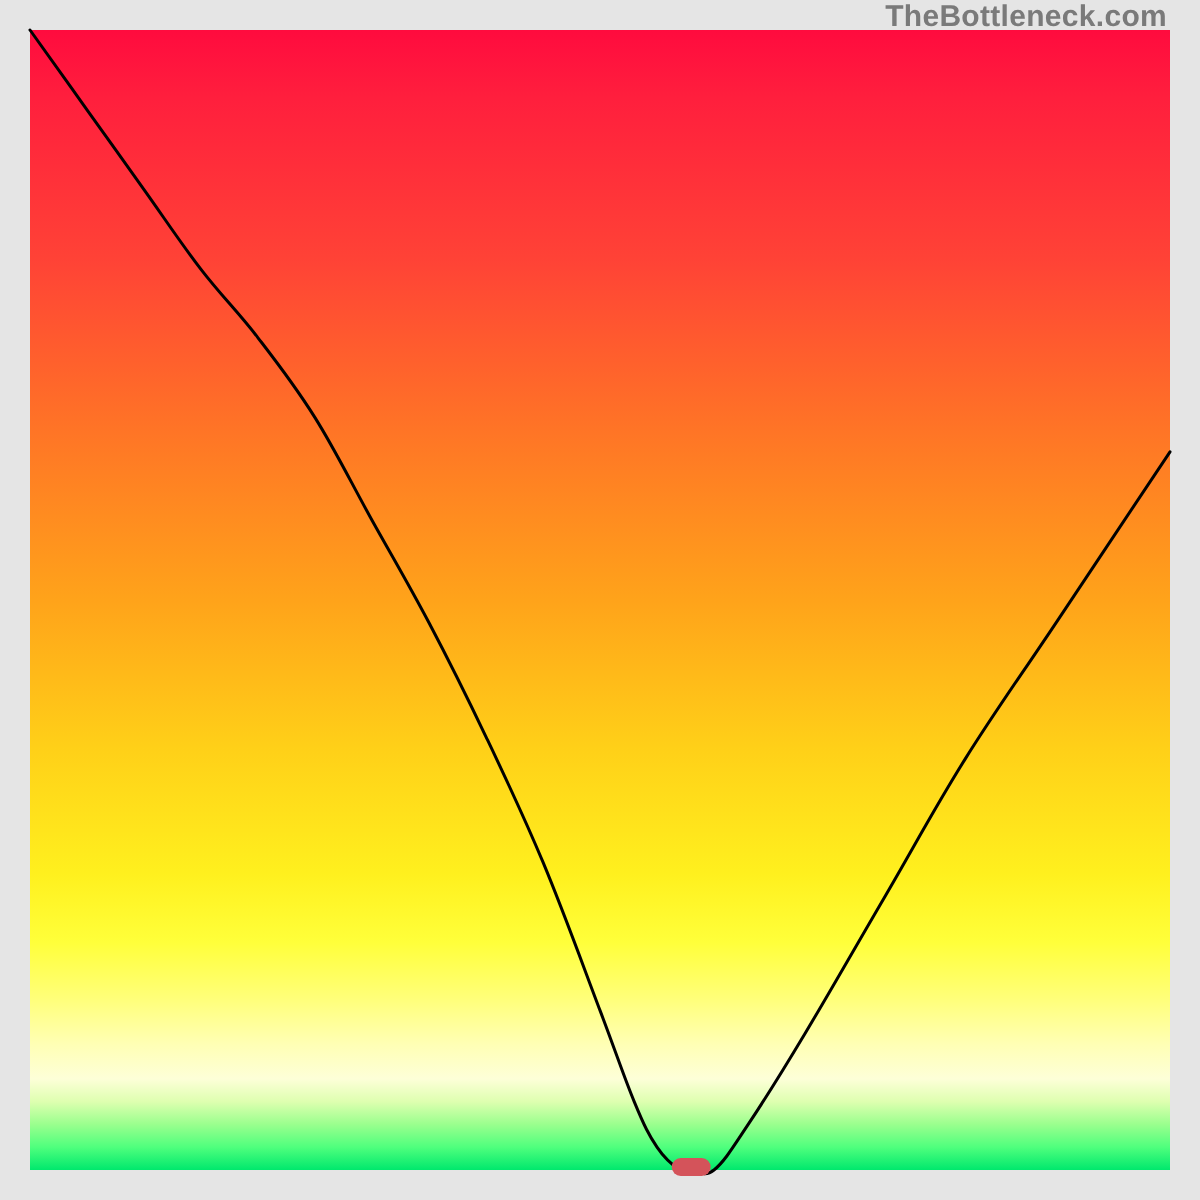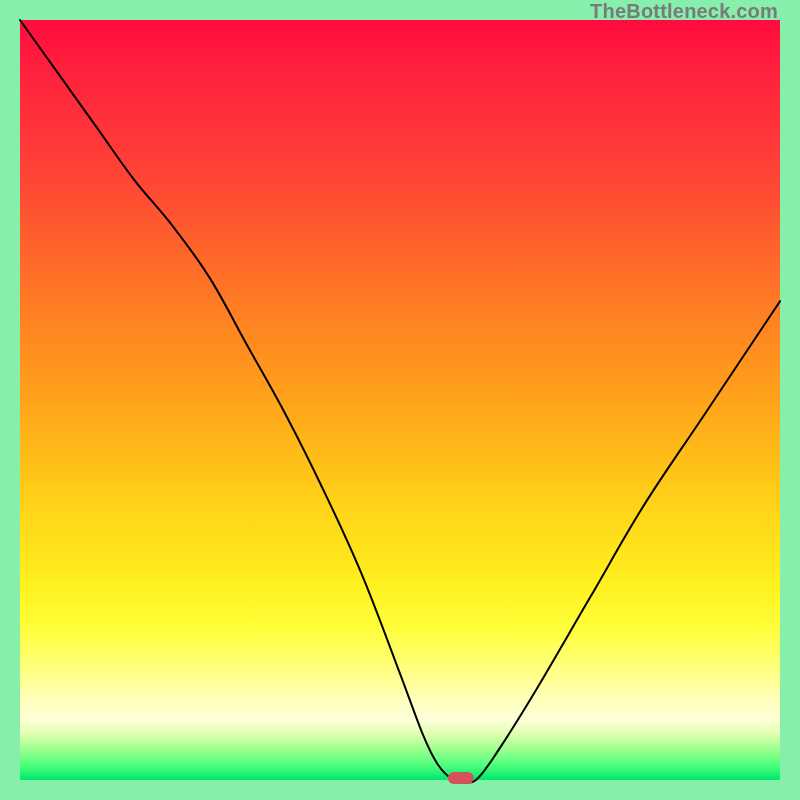--- a/index.html
+++ b/index.html
@@ -8,21 +8,21 @@
     width: 800px;
     height: 800px;
     background: #000;
     overflow: hidden;
     font-family: Arial, Helvetica, sans-serif;
   }
   .frame {
     position: relative;
     width: 800px;
     height: 800px;
-    background: #86efac;
+    background: #e5e5e5;
   }
   .plot-area {
     position: absolute;
     left: 20px;
     top: 20px;
     width: 760px;
     height: 760px;
     background: linear-gradient(to bottom,
       #ff0b3e 0%,
       #ff1f3d 6%,

